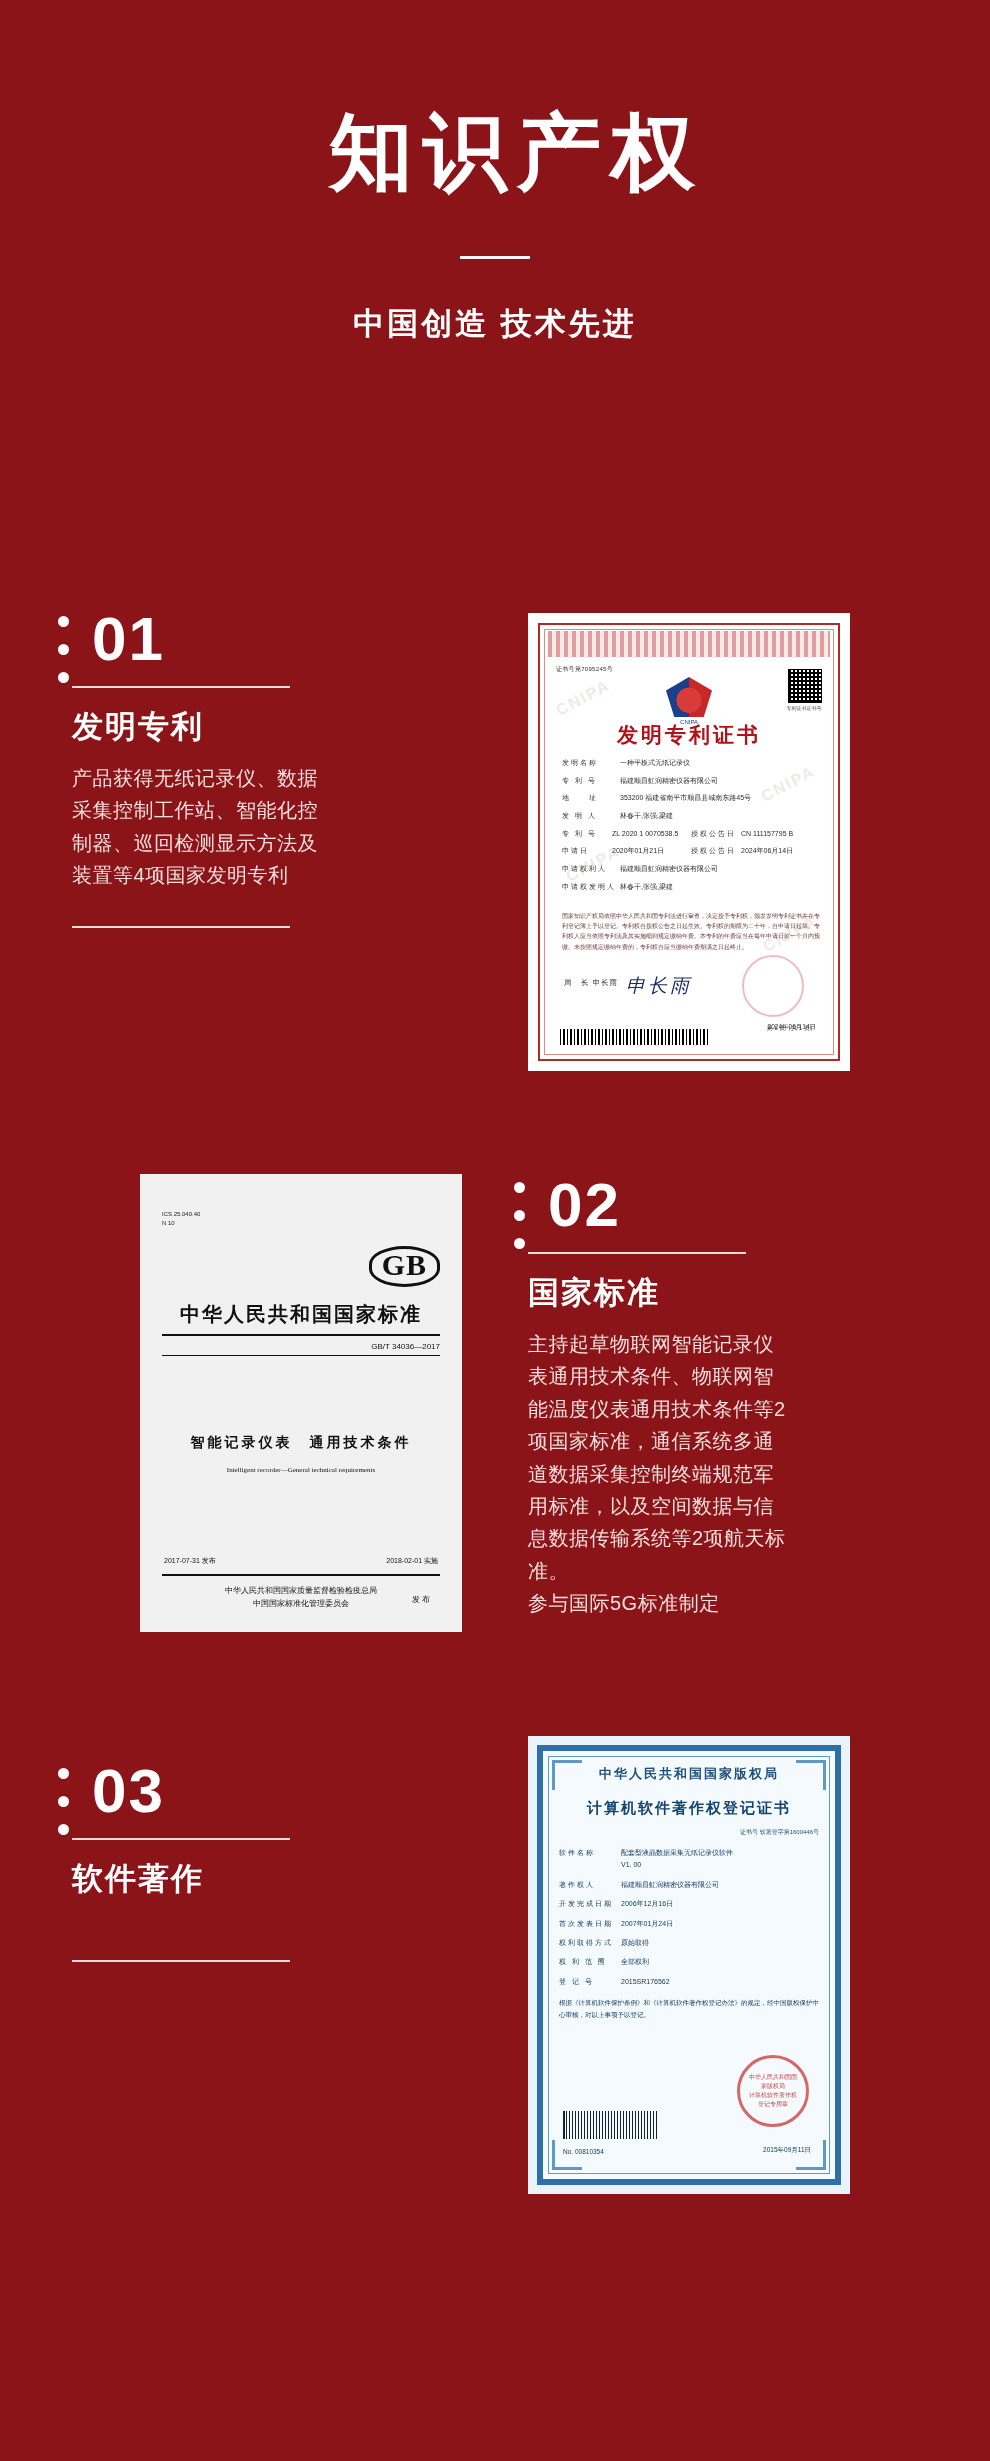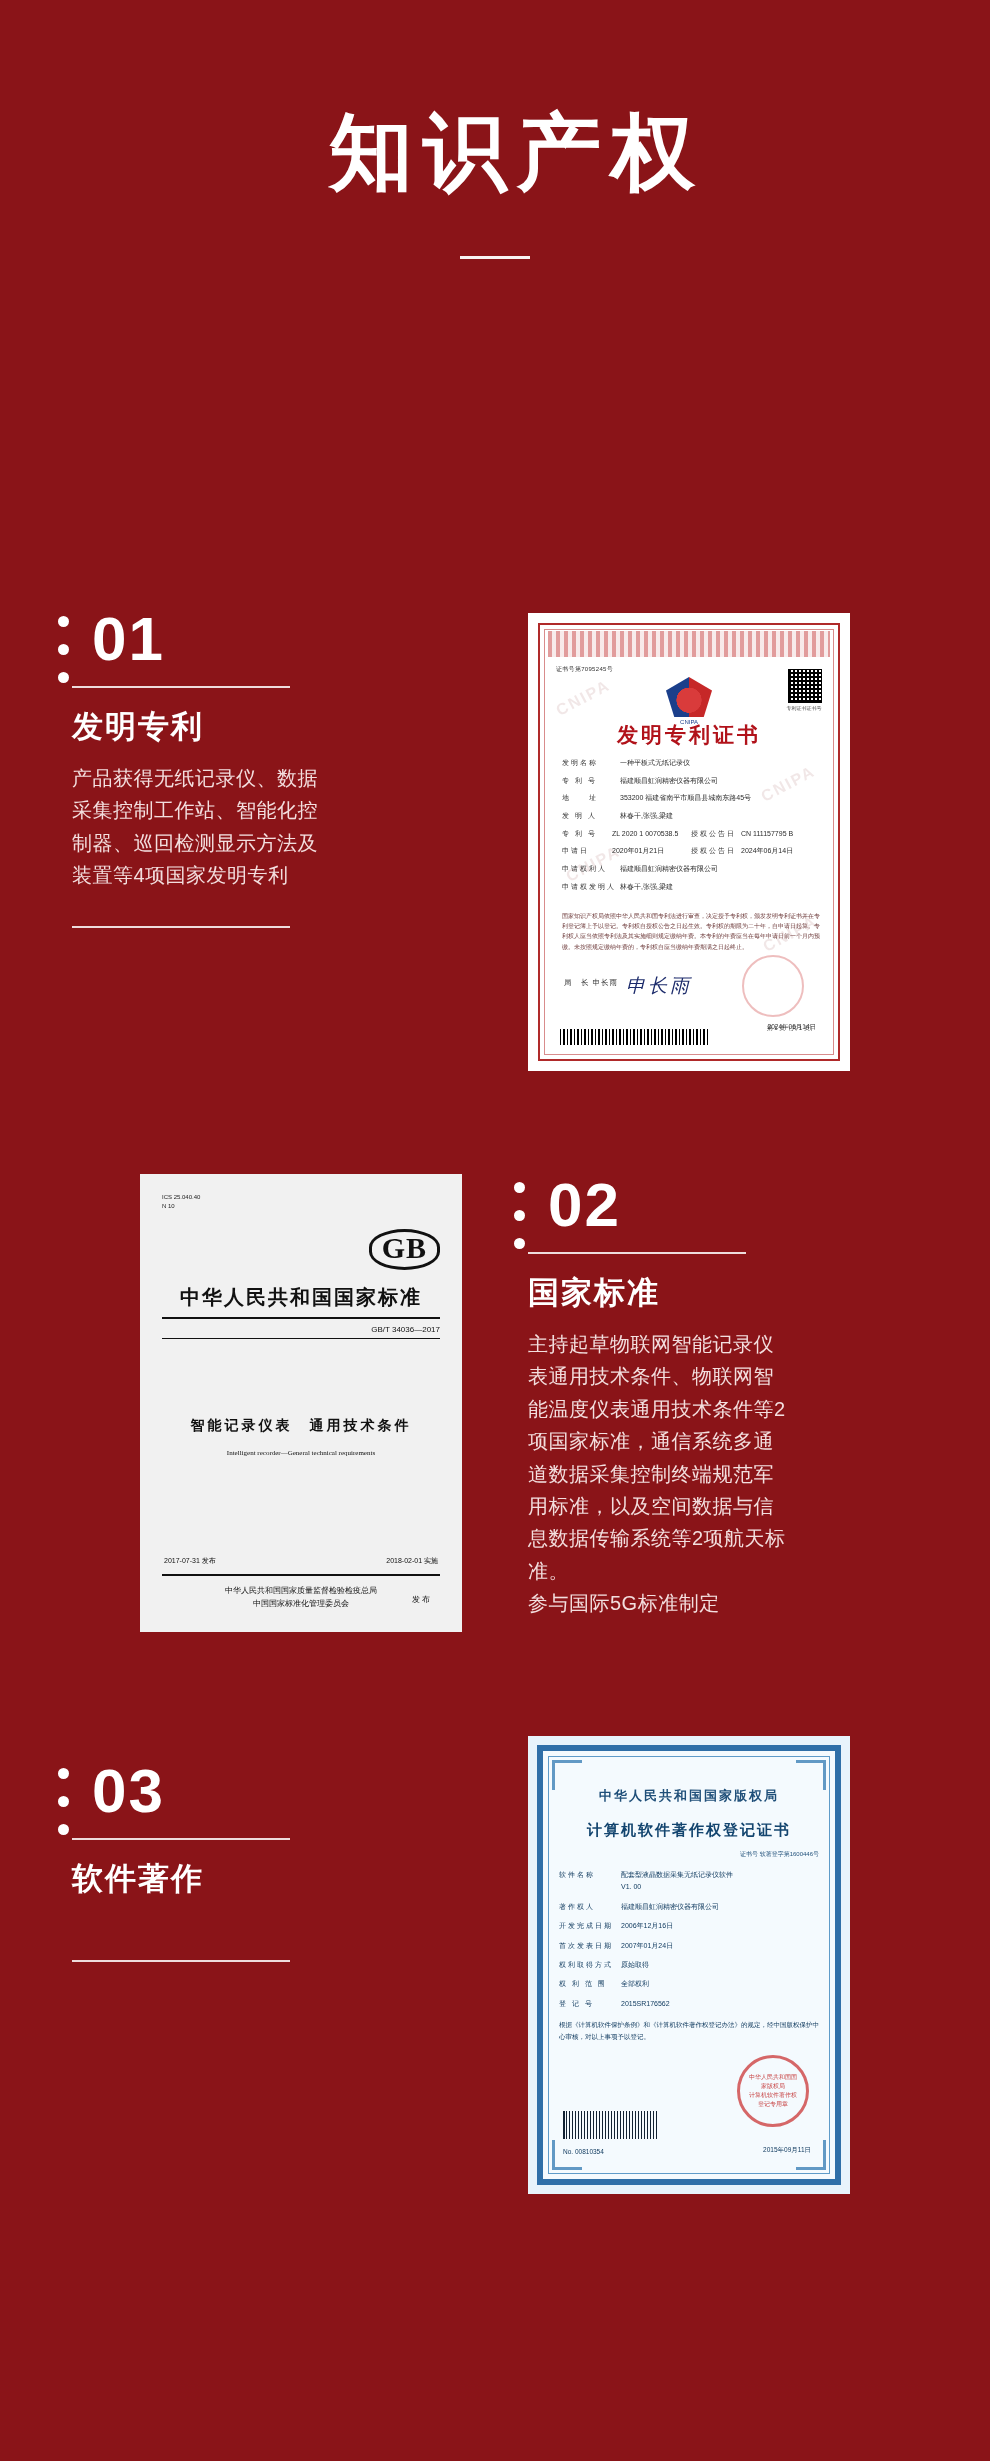--- a/index.html
+++ b/index.html
@@ -190,21 +190,21 @@
   .wm {
     position: absolute; color: rgba(180,120,120,.18);
     font-size: 16px; font-weight: bold; transform: rotate(-28deg);
     letter-spacing: 2px; pointer-events: none;
   }
 
   
   .gb {
     left: 140px; top: 1174px; width: 322px; height: 458px;
     background: #f1f1f1;
-    padding: 19px 22px;
+    padding: 36px 22px;
   }
   .gb-topline { display: flex; justify-content: space-between; font-size: 6px; color: #222; }
   .gb-ics { line-height: 1.5; }
   .gb-mark {
     margin-top: 18px; text-align: right;
   }
   .gb-gb {
     display: inline-block;
     font-family: "Liberation Serif", serif;
     font-size: 30px; font-weight: bold; color: #111;
@@ -261,21 +261,21 @@
   }
   .soft-corner {
     position: absolute; width: 30px; height: 30px;
     border: 3px solid #3d81b8; opacity: .8;
   }
   .sc-tl { left: 9px; top: 9px; border-right: 0; border-bottom: 0; }
   .sc-tr { right: 9px; top: 9px; border-left: 0; border-bottom: 0; }
   .sc-bl { left: 9px; bottom: 9px; border-right: 0; border-top: 0; }
   .sc-br { right: 9px; bottom: 9px; border-left: 0; border-top: 0; }
   .s-org {
-    text-align: center; margin-top: 22px;
+    text-align: center; 
     font-size: 13px; font-weight: bold; color: #1f4f79; letter-spacing: 2px;
     font-family: "Liberation Serif", serif;
   }
   .s-title {
     text-align: center; margin-top: 16px;
     font-size: 15px; font-weight: bold; color: #13456f; letter-spacing: 2px;
     font-family: "Liberation Serif", serif;
   }
   .s-regno { text-align: right; font-size: 6px; color: #1f4f79; margin-top: 10px; }
   .s-rows { margin-top: 12px; font-size: 7px; color: #133d61; line-height: 1.2; }
@@ -304,20 +304,21 @@
   .s-date { position: absolute; right: 24px; bottom: 24px; font-size: 6.5px; color: #133d61; }
 </style>
 </head>
 <body>
 
 <div class="page">
 
   <div class="header">
     <div class="header-title">知识产权</div>
     <div class="header-rule"></div>
+    <div class="header-sub">中国创造  技术先进</div>
   </div>
 
   <div class="section" style="left:72px; top:608px; width:300px;">
     <div class="num-block">
       <div class="dots">
         <div class="dot"></div>
           <div class="dot"></div>
           <div class="dot"></div>
       </div>
       <div class="num">01</div>

